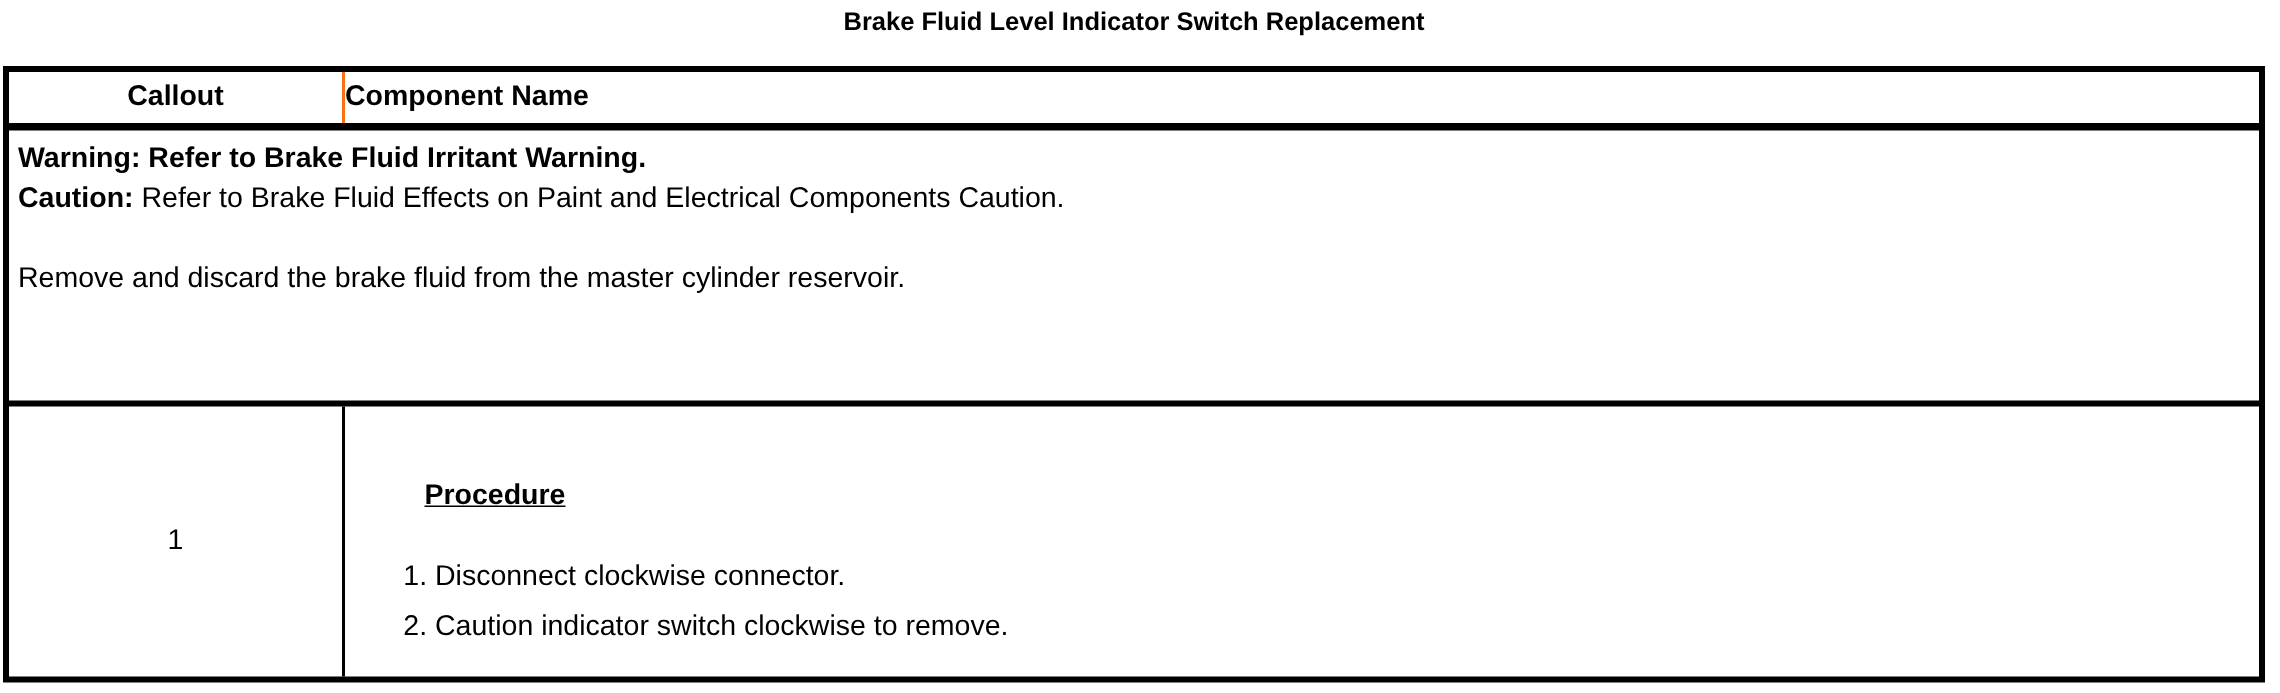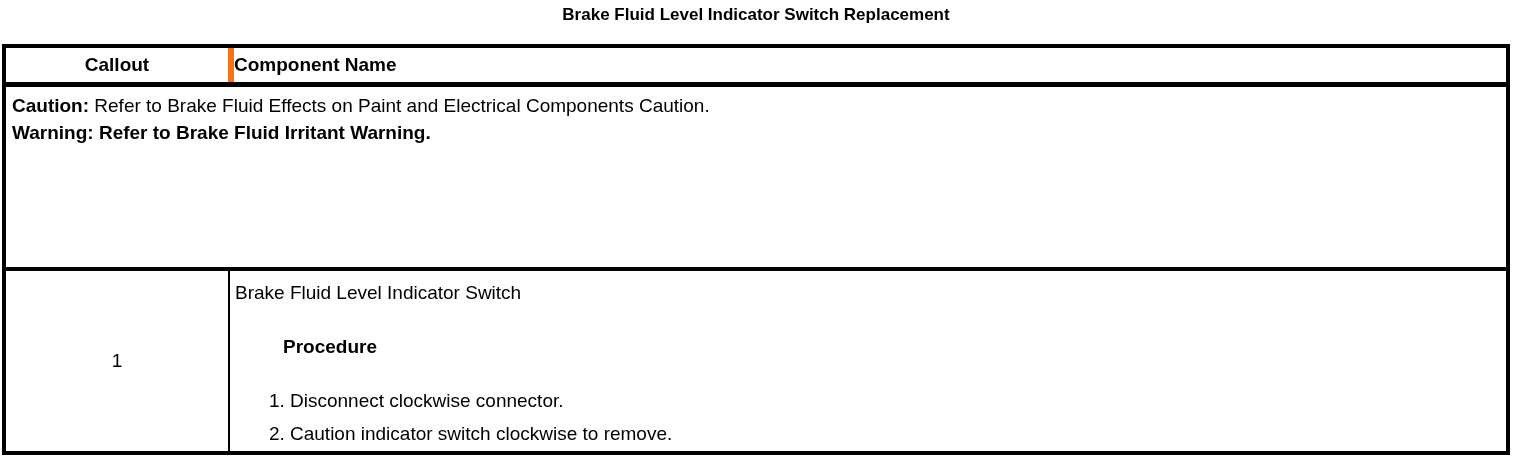--- a/index.html
+++ b/index.html
@@ -37,21 +37,21 @@
   }
   .header-row {
     display: flex;
     height: 34px;
     border-bottom: 5px solid #000000;
     font-size: 19px;
     font-weight: bold;
   }
   .header-callout {
     width: 222px;
-    border-right: 6px solid #f97316;
+    border-right: 2px solid #f97316;
     display: flex;
     align-items: center;
     justify-content: center;
   }
   .header-component {
     flex: 1;
     display: flex;
     align-items: center;
   }
   .notes-row {
@@ -77,22 +77,23 @@
     align-items: center;
     justify-content: center;
   }
   .component-cell {
     flex: 1;
     padding: 8px 10px 0 5px;
     line-height: 27px;
   }
   .component-name { margin: 0; }
   .procedure-heading {
-    margin: 27px 0 0 48px;
+    margin: 38px 0 0 48px;
     font-weight: bold;
+    text-decoration: underline;
   }
   ol.steps {
     margin: 27px 0 0 0;
     padding-left: 55px;
   }
   ol.steps li { margin: 0; }
   ol.steps li + li { margin-top: 6px; }
 </style>
 </head>
 <body>
@@ -104,30 +105,30 @@
   <div class="header-row">
     <div class="header-callout">
       <span>Callout</span>
     </div>
     <div class="header-component">
       <span>Component Name</span>
     </div>
   </div>
 
   <div class="notes-row">
+    <p><span class="bold">Warning:</span> <span class="bold">Refer to Brake Fluid Irritant Warning.</span></p>
     <p><span class="bold">Caution:</span> <span>Refer to Brake Fluid Effects on Paint and Electrical Components Caution.</span></p>
-    <p><span class="bold">Warning:</span> <span class="bold">Refer to Brake Fluid Irritant Warning.</span></p>
+    <p class="preliminary-text">Remove and discard the brake fluid from the master cylinder reservoir.</p>
   </div>
 
   <div class="component-row">
     <div class="callout-cell">
       <span>1</span>
     </div>
     <div class="component-cell">
-      <p class="component-name">Brake Fluid Level Indicator Switch</p>
       <p class="procedure-heading">Procedure</p>
       <ol class="steps">
         <li>Disconnect clockwise connector.</li>
         <li>Caution indicator switch clockwise to remove.</li>
       </ol>
     </div>
   </div>
 
 </div>
 

